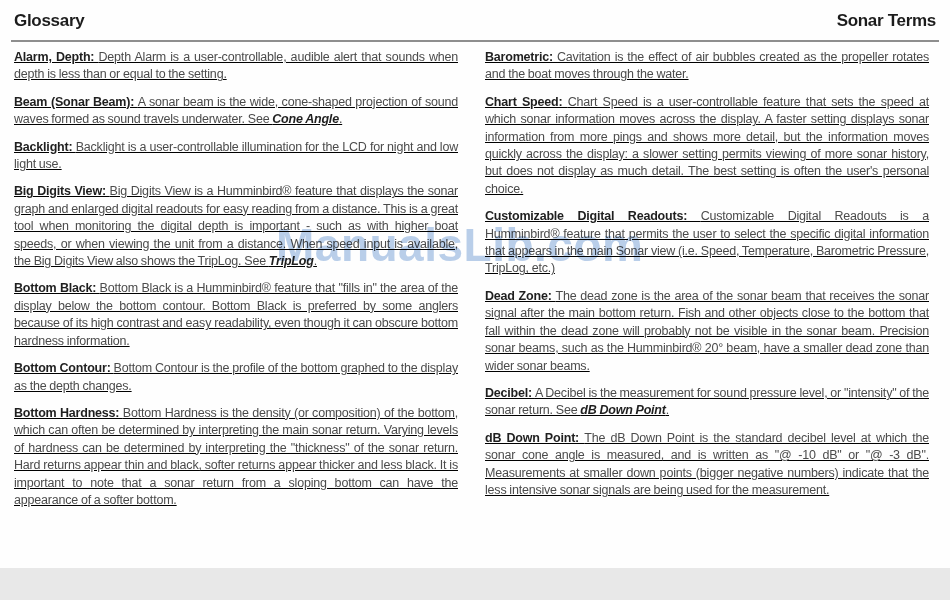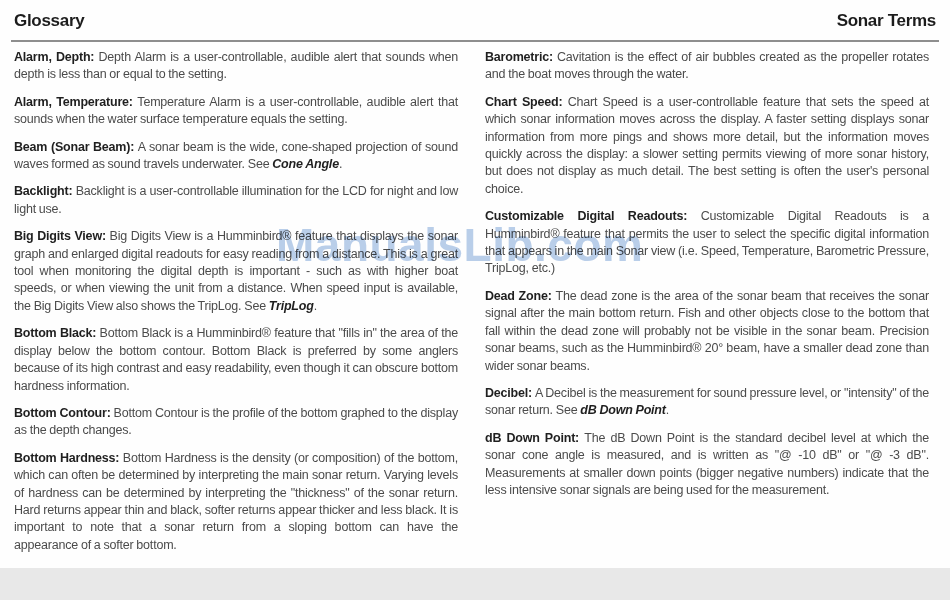--- a/index.html
+++ b/index.html
@@ -39,20 +39,21 @@
     height: 2px;
     background: #8e8e8e;
   }
   .columns {
     position: absolute;
     top: 49px;
     left: 14px;
     right: 16px;
     display: flex;
     gap: 27px;
+    text-decoration: underline;
   }
   .column {
     width: 444px;
   }
   .entry {
     margin: 0 0 10px 0;
     font-size: 12.5px;
     line-height: 17.4px;
     text-align: justify;
     color: #4b4b4b;
@@ -104,21 +105,20 @@
 
   <div class="header">
     <span class="title">Glossary</span>
     <span class="title">Sonar Terms</span>
   </div>
   <div class="header-rule"></div>
 
   <div class="columns">
     <div class="column">
         <p class="entry"><b class="term">Alarm, Depth: </b>Depth Alarm is a user-controllable, audible alert that sounds when depth is less than or equal to the setting.</p>
-        <p class="entry"><b class="term">Alarm, Temperature: </b>Temperature Alarm is a user-controllable, audible alert that sounds when the water surface temperature equals the setting.</p>
         <p class="entry"><b class="term">Beam (Sonar Beam): </b>A sonar beam is the wide, cone-shaped projection of sound waves formed as sound travels underwater. See <b class="xref">Cone Angle</b>.</p>
         <p class="entry"><b class="term">Backlight: </b>Backlight is a user-controllable illumination for the LCD for night and low light use.</p>
         <p class="entry"><b class="term">Big Digits View: </b>Big Digits View is a Humminbird® feature that displays the sonar graph and enlarged digital readouts for easy reading from a distance. This is a great tool when monitoring the digital depth is important - such as with higher boat speeds, or when viewing the unit from a distance. When speed input is available, the Big Digits View also shows the TripLog. See <b class="xref">TripLog</b>.</p>
         <p class="entry"><b class="term">Bottom Black: </b>Bottom Black is a Humminbird® feature that "fills in" the area of the display below the bottom contour. Bottom Black is preferred by some anglers because of its high contrast and easy readability, even though it can obscure bottom hardness information.</p>
         <p class="entry"><b class="term">Bottom Contour: </b>Bottom Contour is the profile of the bottom graphed to the display as the depth changes.</p>
         <p class="entry"><b class="term">Bottom Hardness: </b>Bottom Hardness is the density (or composition) of the bottom, which can often be determined by interpreting the main sonar return. Varying levels of hardness can be determined by interpreting the "thickness" of the sonar return. Hard returns appear thin and black, softer returns appear thicker and less black. It is important to note that a sonar return from a sloping bottom can have the appearance of a softer bottom.</p>
       </div>
     <div class="column">
         <p class="entry"><b class="term">Barometric: </b>Cavitation is the effect of air bubbles created as the propeller rotates and the boat moves through the water.</p>
         <p class="entry"><b class="term">Chart Speed: </b>Chart Speed is a user-controllable feature that sets the speed at which sonar information moves across the display. A faster setting displays sonar information from more pings and shows more detail, but the information moves quickly across the display: a slower setting permits viewing of more sonar history, but does not display as much detail. The best setting is often the user's personal choice.</p>

